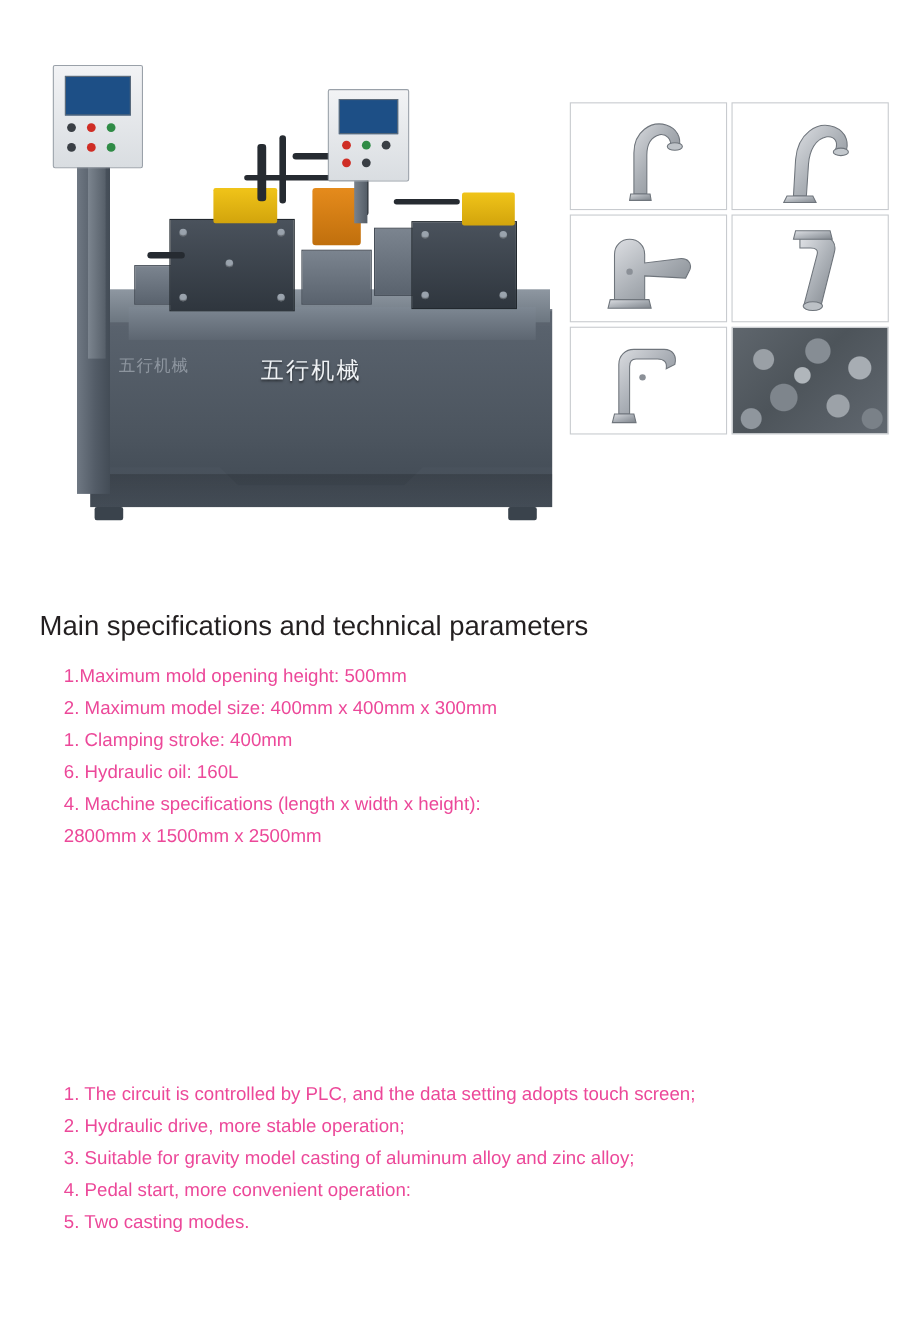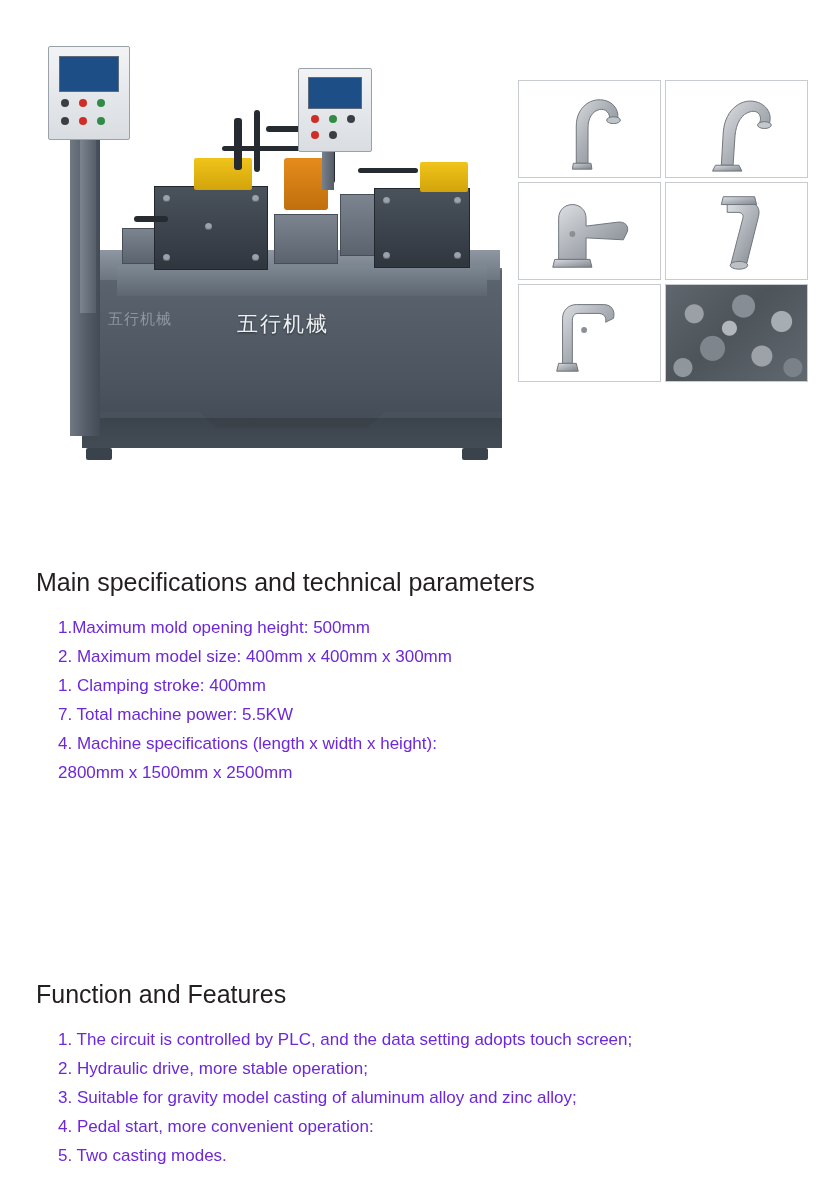--- a/index.html
+++ b/index.html
@@ -14,20 +14,21 @@
     color: #231f20;
     overflow: hidden;
     position: relative;
   }
 
   
   .hero {
     position: relative;
     width: 655px;
     height: 500px;
+    margin-top: 13px;
   }
 
   
   .machine-photo {
     position: absolute;
     left: 22px;
     top: 18px;
     width: 480px;
     height: 470px;
   }
@@ -257,25 +258,25 @@
     font-family: "Liberation Sans", sans-serif;
   }
   .spec-list, .feature-list {
     list-style: none;
     margin: 0;
     padding: 0;
   }
   .spec-list li, .feature-list li {
     font-size: 17px;
     line-height: 29px;
-    color: #6d28d9;
+    color: #ec4899;
     margin-left: 58px;
     white-space: pre-line;
   }
-  .specs-block { top: 568px; }
+  .specs-block { top: 555px; }
   .features-block { top: 980px; }
 </style>
 </head>
 <body>
 
 <div class="hero">
 
   <div class="machine-photo">
 
     <div class="mach-base"></div>
@@ -429,28 +430,27 @@
 
   </div>
 </div>
 
 <div class="section specs-block">
   <h2 class="section-title">Main specifications and technical parameters</h2>
   <ul class="spec-list">
     <li>1.Maximum mold opening height: 500mm</li>
     <li>2. Maximum model size: 400mm x 400mm x 300mm</li>
     <li>1. Clamping stroke: 400mm</li>
-    <li>7. Total machine power: 5.5KW</li>
+    <li>6. Hydraulic oil: 160L</li>
     <li>4. Machine specifications (length x width x height):
     2800mm x 1500mm x 2500mm</li>
   </ul>
 </div>
 
 <div class="section features-block">
-  <h2 class="section-title">Function and Features</h2>
   <ul class="feature-list">
     <li>1. The circuit is controlled by PLC, and the data setting adopts touch screen;</li>
     <li>2. Hydraulic drive, more stable operation;</li>
     <li>3. Suitable for gravity model casting of aluminum alloy and zinc alloy;</li>
     <li>4. Pedal start, more convenient operation:</li>
     <li>5. Two casting modes.</li>
   </ul>
 </div>
 
 </body></html>

